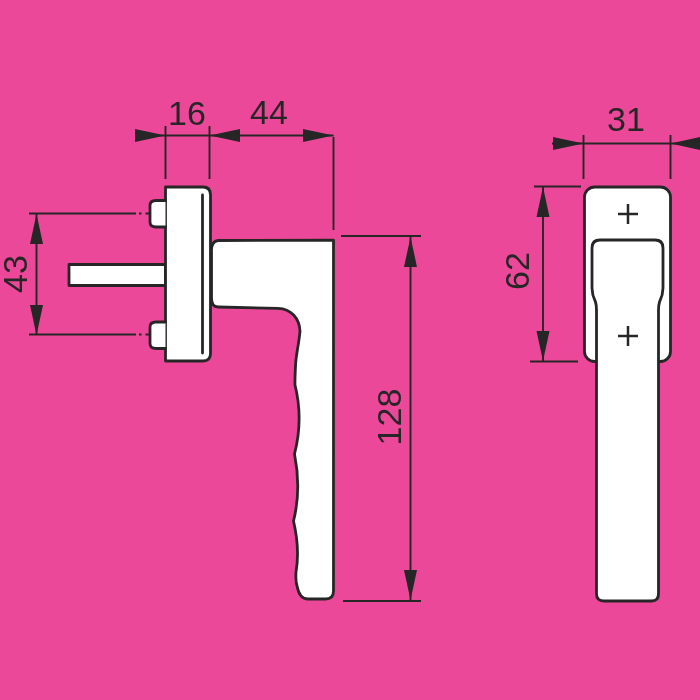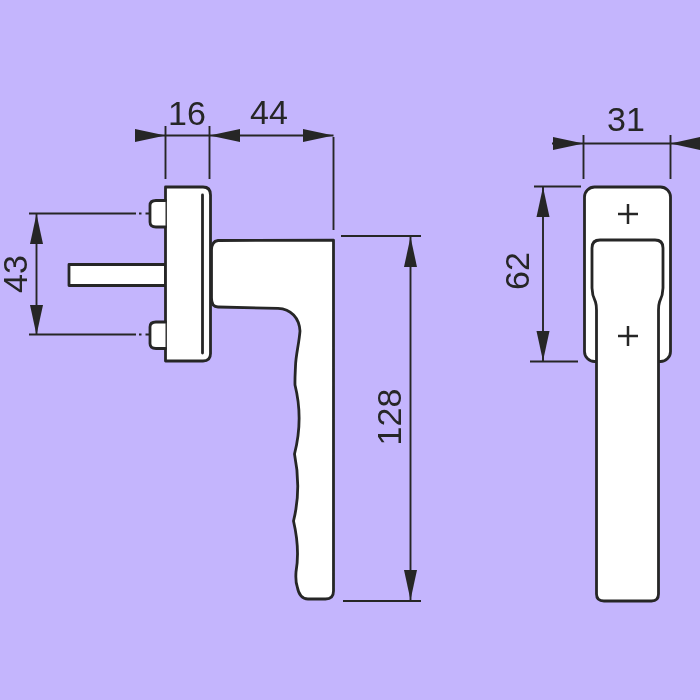--- a/index.html
+++ b/index.html
@@ -6,21 +6,21 @@
     margin: 0;
     padding: 0;
     background: #ffffff;
     width: 700px;
     height: 700px;
     overflow: hidden;
   }
   .drawing-wrap {
     width: 700px;
     height: 700px;
-    background: #c4b5fd;
+    background: #ec4899;
   }
   svg { display: block; }
   .obj {
     fill: #ffffff;
     stroke: #262626;
     stroke-width: 2.8;
     stroke-linejoin: round;
     stroke-linecap: round;
   }
   .obj-line {

